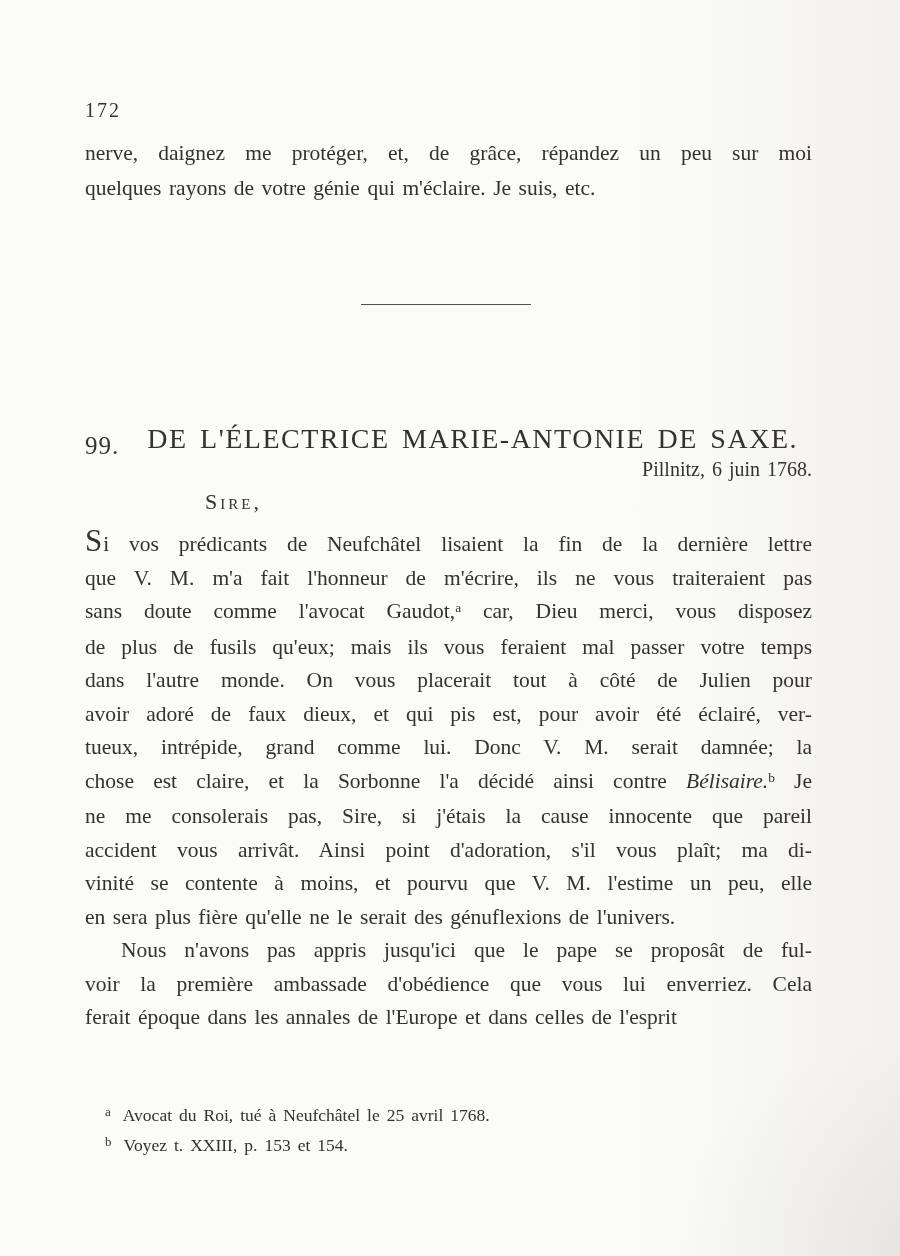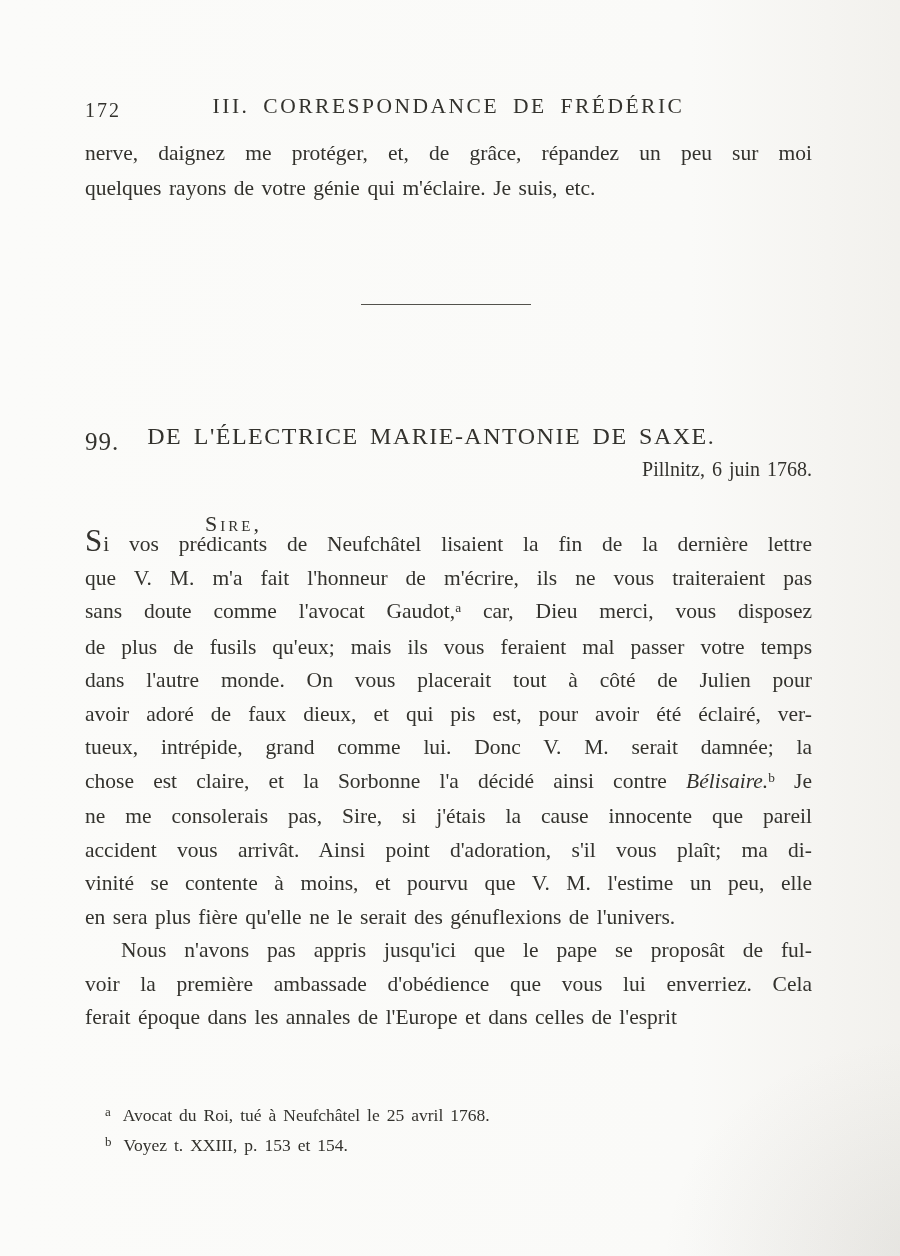--- a/index.html
+++ b/index.html
@@ -82,40 +82,39 @@
   }
   .letter-number {
     display: inline-block;
     font-size: 25px;
     transform: translateY(6px);
     letter-spacing: 1px;
     margin-right: 28px;
   }
   .letter-title {
     display: inline-block;
-    font-size: 24px;
+    font-size: 28px;
     letter-spacing: 1.5px;
     word-spacing: 4px;
     margin-top: 31px;
   }
   .dateline {
     position: absolute;
     top: 458px;
     right: 0;
     font-size: 20px;
     word-spacing: 2px;
   }
   .salutation {
     position: absolute;
     top: 489px;
     left: 120px;
     font-size: 22px;
     font-variant-caps: small-caps;
     letter-spacing: 3px;
-    margin-top: 22px;
   }
   .letter-body { position: absolute; top: 524px; left: 0; width: 100%; }
   .letter-body .line { line-height: 33.5px; }
   .initial-cap {
     font-size: 31px;
     letter-spacing: 1px;
   }
   .indent { text-indent: 36px; }
   .sup {
     font-size: 0.62em;
@@ -141,21 +140,20 @@
   }
 </style>
 </head>
 <body>
 
 <div class="scan-page">
   <div class="content">
 
     <div class="running-head">
       <span class="folio">172</span>
-      <div class="head-title">III.  CORRESPONDANCE DE FRÉDÉRIC</div>
     </div>
 
     <div class="prev-letter">
       <div class="line">nerve, daignez me protéger, et, de grâce, répandez un peu sur moi</div>
       <div class="line last">quelques rayons de votre génie qui m'éclaire.  Je suis, etc.</div>
     </div>
 
     <div class="divider"></div>
 
     <div class="letter-heading">

